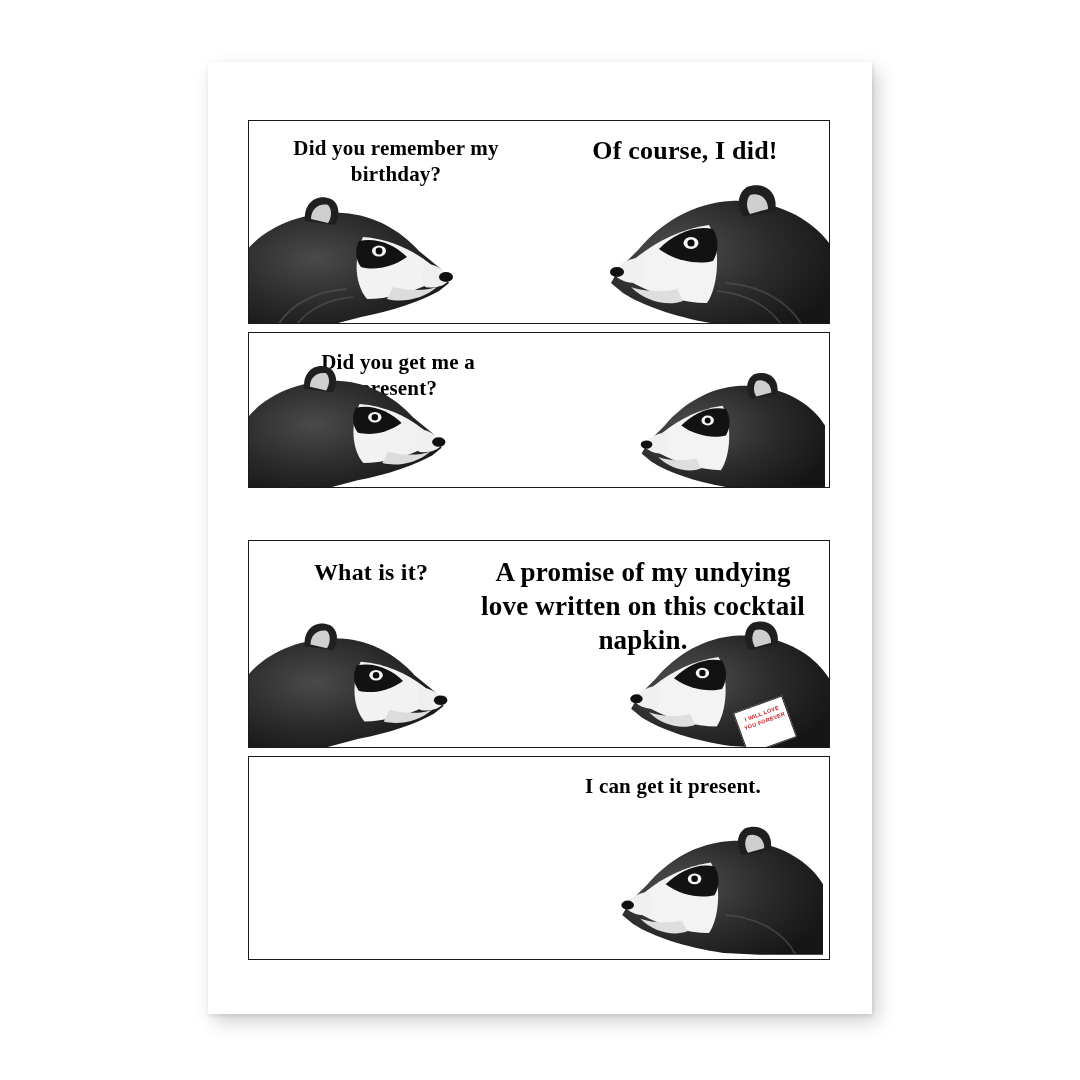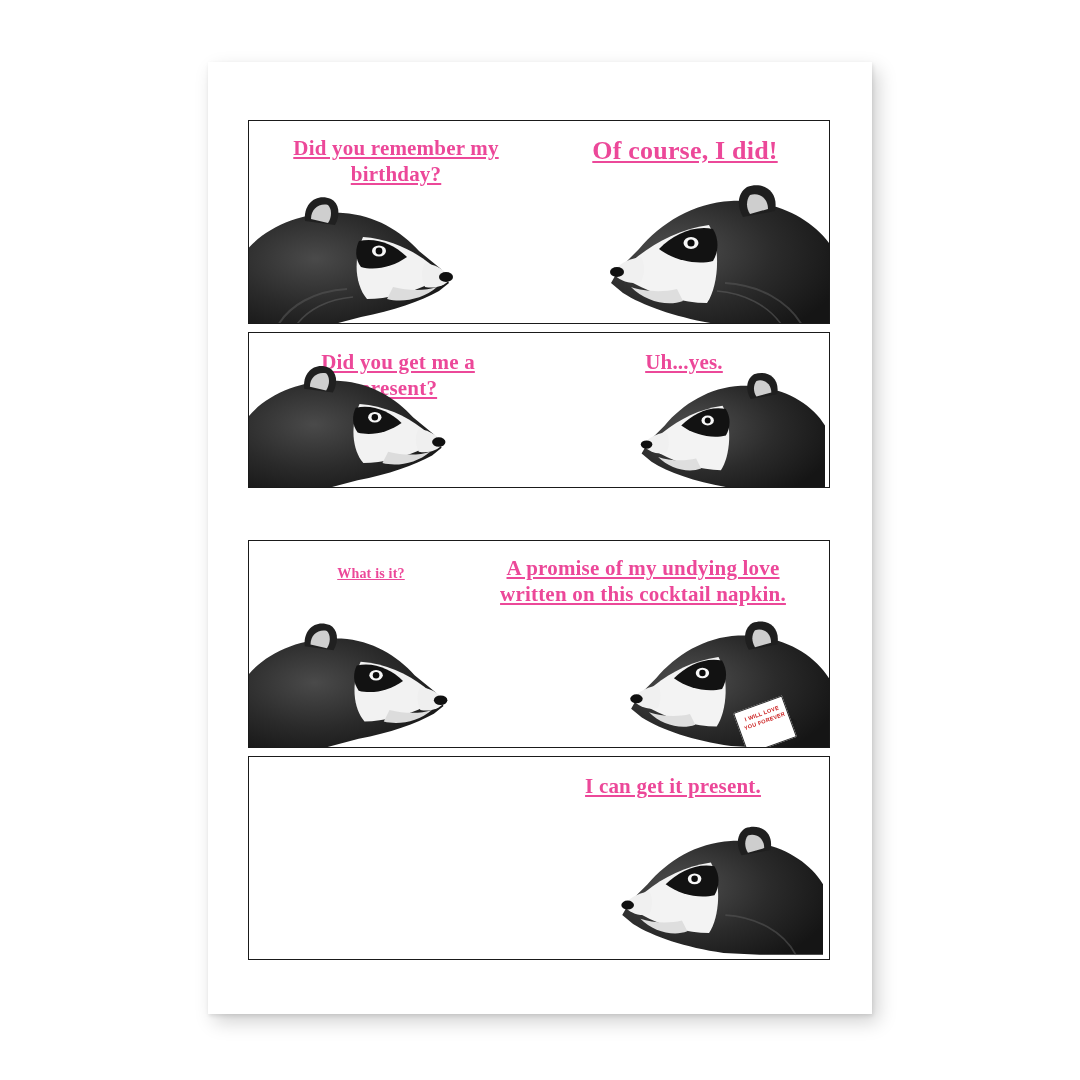--- a/index.html
+++ b/index.html
@@ -50,25 +50,24 @@
 
   #panel-1 { top: 0px;   height: 204px; }
   #panel-2 { top: 212px; height: 156px; }
   #panel-3 { top: 420px; height: 208px; }
   #panel-4 { top: 636px; height: 204px; }
 
   .bubble {
     position: absolute;
     font-family: "Liberation Serif", serif;
     font-weight: bold;
-    color: #ec4899;
+    color: #000000;
     text-align: center;
     line-height: 1.26;
     letter-spacing: 0.2px;
-    text-decoration: underline;
   }
 
   
   .coon {
     position: absolute;
     bottom: -2px;
   }
   .coon svg { display: block; }
 
   .napkin {
@@ -163,21 +162,20 @@
               <path d="M156,112 C172,116 190,114 202,110 C188,124 166,130 150,124 Z" fill="#dedede"></path>
               <path d="M30,150 C44,124 74,108 108,106" stroke="#555" stroke-width="2" fill="none" opacity="0.6"></path>
               <path d="M50,150 C64,128 90,116 116,114" stroke="#666" stroke-width="1.6" fill="none" opacity="0.5"></path>
             </g>
           </svg>
         </div>
       </div>
 
       <div class="panel" id="panel-2">
         <div class="bubble" style="left:38px; top:16px; width:222px; font-size:21px;">Did you get me a present?</div>
-        <div class="bubble" style="left:330px; top:16px; width:210px; font-size:21px;">Uh...yes.</div>
 
         <div class="coon" style="left:-4px; bottom:-4px;">
           <svg width="210" height="136" viewBox="0 0 220 140">
             <path d="M0,140 L0,68 C20,40 60,24 100,26 C132,28 158,44 176,64 L198,82 L206,96 L196,104 C178,114 150,124 118,130 L80,140 Z" fill="url(#fur1)"></path>
             <path d="M62,34 C60,16 74,6 88,12 C96,16 98,28 92,38 Z" fill="#202020"></path>
             <path d="M68,32 C68,22 76,16 85,18 C89,22 89,30 85,36 Z" fill="#cfcfcf"></path>
             <path d="M120,50 C146,52 168,62 186,76 L198,86 L188,96 C168,106 144,112 124,112 C112,98 110,72 120,50 Z" fill="#f2f2f2"></path>
             <path d="M116,54 C134,50 152,58 164,70 C150,80 132,84 118,80 C112,72 112,62 116,54 Z" fill="#121212"></path>
             <ellipse cx="136" cy="64" rx="7" ry="5.5" fill="#f6f6f6"></ellipse>
             <ellipse cx="136" cy="64" rx="3.4" ry="3.4" fill="#0b0b0b"></ellipse>
@@ -199,22 +197,22 @@
               <ellipse cx="142" cy="66" rx="3.6" ry="3.6" fill="#0b0b0b"></ellipse>
               <path d="M192,80 C206,82 216,88 220,96 C214,104 202,108 192,105 C188,96 188,86 192,80 Z" fill="#f0f0f0"></path>
               <ellipse cx="216" cy="95" rx="7" ry="5" fill="#101010"></ellipse>
               <path d="M156,112 C172,116 190,114 202,110 C188,124 166,130 150,124 Z" fill="#dedede"></path>
             </g>
           </svg>
         </div>
       </div>
 
       <div class="panel" id="panel-3">
-        <div class="bubble" style="left:22px; top:24px; width:200px; font-size:14px;">What is it?</div>
-        <div class="bubble" style="left:228px; top:14px; width:332px; font-size:21px;">A promise of  my undying love written on this cocktail napkin.</div>
+        <div class="bubble" style="left:22px; top:16px; width:200px; font-size:24px;">What is it?</div>
+        <div class="bubble" style="left:228px; top:14px; width:332px; font-size:27px;">A promise of  my undying love written on this cocktail napkin.</div>
 
         <div class="coon" style="left:-4px; bottom:-4px;">
           <svg width="212" height="140" viewBox="0 0 220 140">
             <path d="M0,140 L0,68 C20,40 60,24 100,26 C132,28 158,44 176,64 L198,82 L206,96 L196,104 C178,114 150,124 118,130 L80,140 Z" fill="url(#fur1)"></path>
             <path d="M62,34 C60,16 74,6 88,12 C96,16 98,28 92,38 Z" fill="#202020"></path>
             <path d="M68,32 C68,22 76,16 85,18 C89,22 89,30 85,36 Z" fill="#cfcfcf"></path>
             <path d="M120,50 C146,52 168,62 186,76 L198,86 L188,96 C168,106 144,112 124,112 C112,98 110,72 120,50 Z" fill="#f2f2f2"></path>
             <path d="M116,54 C134,50 152,58 164,70 C150,80 132,84 118,80 C112,72 112,62 116,54 Z" fill="#121212"></path>
             <ellipse cx="136" cy="64" rx="7" ry="5.5" fill="#f6f6f6"></ellipse>
             <ellipse cx="136" cy="64" rx="3.4" ry="3.4" fill="#0b0b0b"></ellipse>

